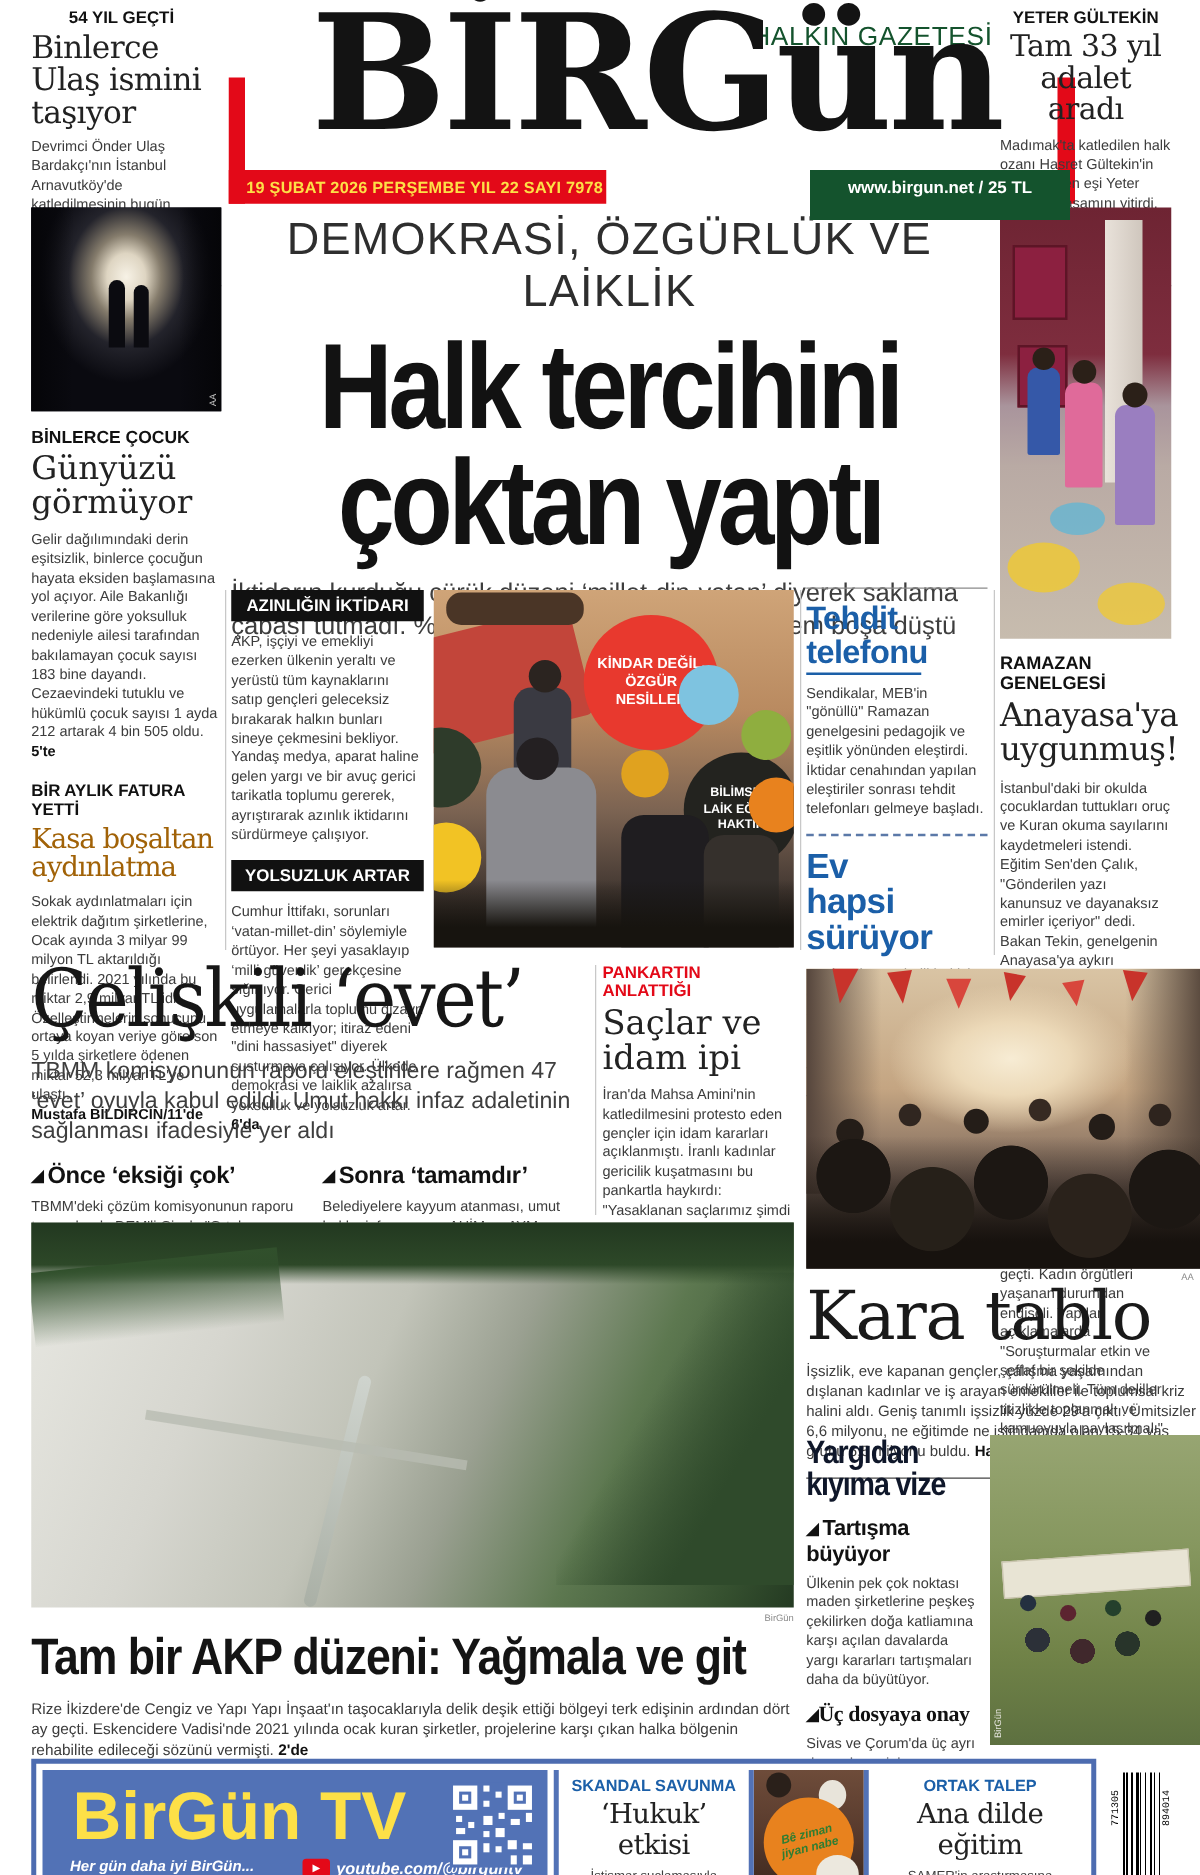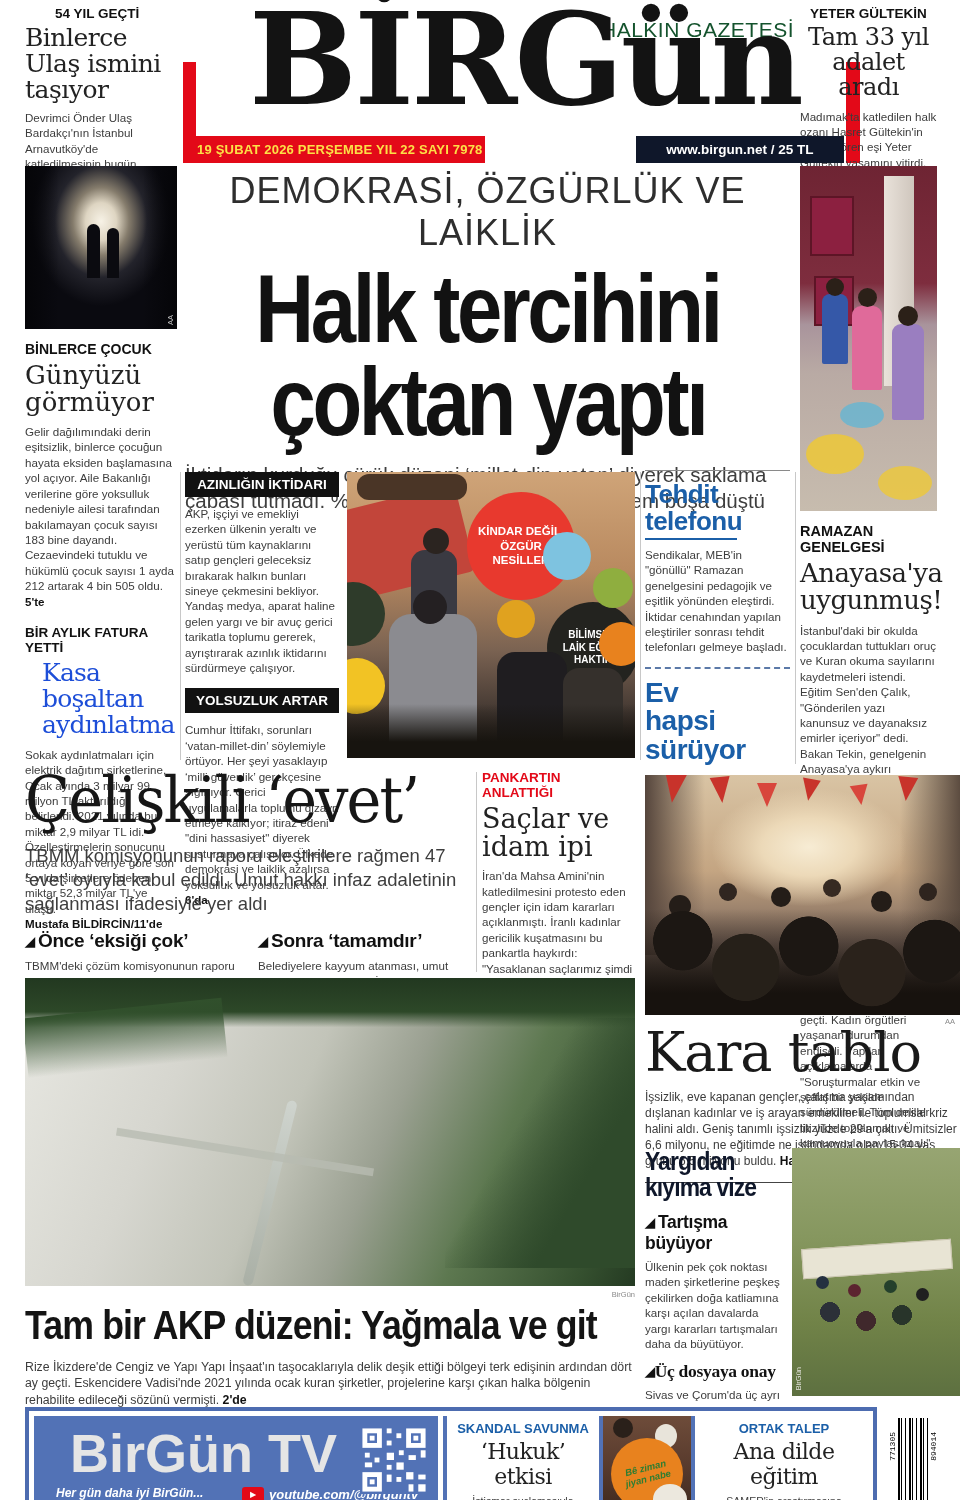--- a/index.html
+++ b/index.html
@@ -41,21 +41,21 @@
     <div class="rule" style="margin-top:10px;"></div>
   </div>
 
   <div class="abs" style="left:183px;top:6px;width:677px;height:158px;">
     <div style="position:absolute;left:418px;top:12px;font-size:21px;color:#14532d;letter-spacing:0.5px;">HALKIN GAZETESİ</div>
     <div class="serif" style="position:absolute;left:66px;top:-22px;font-weight:bold;font-size:128px;color:#131313;letter-spacing:-3px;z-index:2;">BİRGün</div>
     <div style="position:absolute;left:0;top:56px;width:13px;height:101px;background:#e30918;"></div>
     <div style="position:absolute;left:0;top:130px;width:302px;height:27px;background:#e30918;z-index:3;">
       <div style="color:#fde047;font-weight:bold;font-size:13px;line-height:27px;padding-left:14px;letter-spacing:0.2px;">19 ŞUBAT 2026 PERŞEMBE YIL 22 SAYI 7978</div>
     </div>
-    <div style="position:absolute;right:16px;top:130px;width:208px;height:27px;background:#0f172a;z-index:3;">
+    <div style="position:absolute;right:4px;top:130px;width:208px;height:40px;background:#14532d;z-index:3;">
       <div style="color:#fff;font-weight:bold;font-size:13.5px;line-height:27px;text-align:center;">www.birgun.net / 25 TL</div>
     </div>
     <div style="position:absolute;right:0;top:56px;width:14px;height:101px;background:#e30918;"></div>
   </div>
 
   <div class="abs" style="left:800px;top:6px;width:137px;">
     <div class="kicker" style="text-align:center;font-size:13.5px;">YETER GÜLTEKİN</div>
     <div class="serif" style="font-size:24px;line-height:1.05;text-align:center;margin-top:4px;color:#222;letter-spacing:-0.5px;">Tam 33 yıl adalet aradı</div>
     <div class="body-txt" style="margin-top:8px;">
       <span>Madımak'ta katledilen halk ozanı Hasret Gültekin'in tedavi gören eşi Yeter Gültekin yaşamını yitirdi. Gültekin, Almanya'nın Köln kentinde uğurlanacak.</span>
@@ -82,21 +82,21 @@
       <div style="position:absolute;right:0;top:0;width:34px;height:163px;background:linear-gradient(-90deg,#050508,transparent);"></div>
       <div class="credit-v" style="right:2px;bottom:4px;color:#bbb;">AA</div>
     </div>
     <div class="kicker" style="margin-top:12px;">BİNLERCE ÇOCUK</div>
     <div class="serif" style="font-size:26px;line-height:1.04;margin-top:5px;color:#222;">Günyüzü görmüyor</div>
     <div class="body-txt" style="margin-top:8px;">
       <span>Gelir dağılımındaki derin eşitsizlik, binlerce çocuğun hayata eksiden başlamasına yol açıyor. Aile Bakanlığı verilerine göre yoksulluk nedeniyle ailesi tarafından bakılamayan çocuk sayısı 183 bine dayandı. Cezaevindeki tutuklu ve hükümlü çocuk sayısı 1 ayda 212 artarak 4 bin 505 oldu.</span>
       <b>5'te</b>
     </div>
     <div class="kicker" style="margin-top:16px;font-size:13.5px;">BİR AYLIK FATURA YETTİ</div>
-    <div class="serif" style="font-size:25px;line-height:1.05;margin-top:5px;color:#1d4ed8;letter-spacing:-0.8px;margin-left:17px;">Kasa boşaltan aydınlatma</div>
+    <div class="serif" style="font-size:22px;line-height:1.05;margin-top:5px;color:#a16207;letter-spacing:-0.8px;">Kasa boşaltan aydınlatma</div>
     <div class="body-txt" style="margin-top:8px;">
       <span>Sokak aydınlatmaları için elektrik dağıtım şirketlerine, Ocak ayında 3 milyar 99 milyon TL aktarıldığı belirlendi. 2021 yılında bu miktar 2,9 milyar TL idi. Özelleştirmelerin sonucunu ortaya koyan veriye göre son 5 yılda şirketlere ödenen miktar 52,3 milyar TL'ye ulaştı.</span><br>
       <b>Mustafa BİLDİRCİN/11'de</b>
     </div>
   </div>
 
   <div class="vline" style="left:180px;top:472px;height:288px;"></div>
   <div class="vline" style="left:640px;top:472px;height:288px;"></div>
   <div class="vline" style="left:795px;top:472px;height:292px;"></div>
 
@@ -295,21 +295,21 @@
     <div class="circle" style="left:92px;top:132px;width:13px;height:13px;background:#24402c;"></div>
     <div class="circle" style="left:124px;top:140px;width:13px;height:13px;background:#202020;"></div>
     <div style="position:absolute;left:20px;top:140px;width:120px;height:60px;background:
       radial-gradient(circle 10px at 15% 40%, #2c3038 98%, transparent), radial-gradient(circle 10px at 45% 55%, #40282c 98%, transparent),
       radial-gradient(circle 10px at 75% 45%, #28342a 98%, transparent);"></div>
     <div class="credit-v" style="left:2px;bottom:6px;color:#e4e4dc;">BirGün</div>
   </div>
 
   <div class="abs" style="left:25px;top:1407px;width:852px;height:110px;border:4px solid #4d6cb0;display:flex;background:#fff;">
     <div style="width:404px;background:#5272b6;margin:5px;position:relative;flex-shrink:0;">
-      <div style="position:absolute;left:36px;top:6px;color:#e5e5e5;font-weight:bold;font-size:54px;letter-spacing:0;">BirGün TV</div>
+      <div style="position:absolute;left:24px;top:6px;color:#fde047;font-weight:bold;font-size:54px;letter-spacing:0;">BirGün TV</div>
       <div style="position:absolute;left:22px;bottom:8px;color:#fff;font-weight:bold;font-style:italic;font-size:12px;">Her gün daha iyi BirGün...</div>
       <div style="position:absolute;left:208px;bottom:6px;display:flex;align-items:center;gap:5px;">
         <span style="display:inline-flex;align-items:center;justify-content:center;width:22px;height:15px;background:#e30918;border-radius:3px;color:#fff;font-size:8px;">▶</span>
         <span style="color:#fff;font-weight:bold;font-style:italic;font-size:13px;">youtube.com/@birguntv</span>
       </div>
       <svg width="68" height="68" viewBox="0 0 56 56" style="position:absolute;right:10px;top:10px;background:#5272b6;">
         <rect x="0" y="0" width="56" height="56" fill="#5272b6"></rect>
         <g fill="#fff">
           <rect x="2" y="2" width="16" height="16"></rect>
             <rect x="38" y="2" width="16" height="16"></rect>

